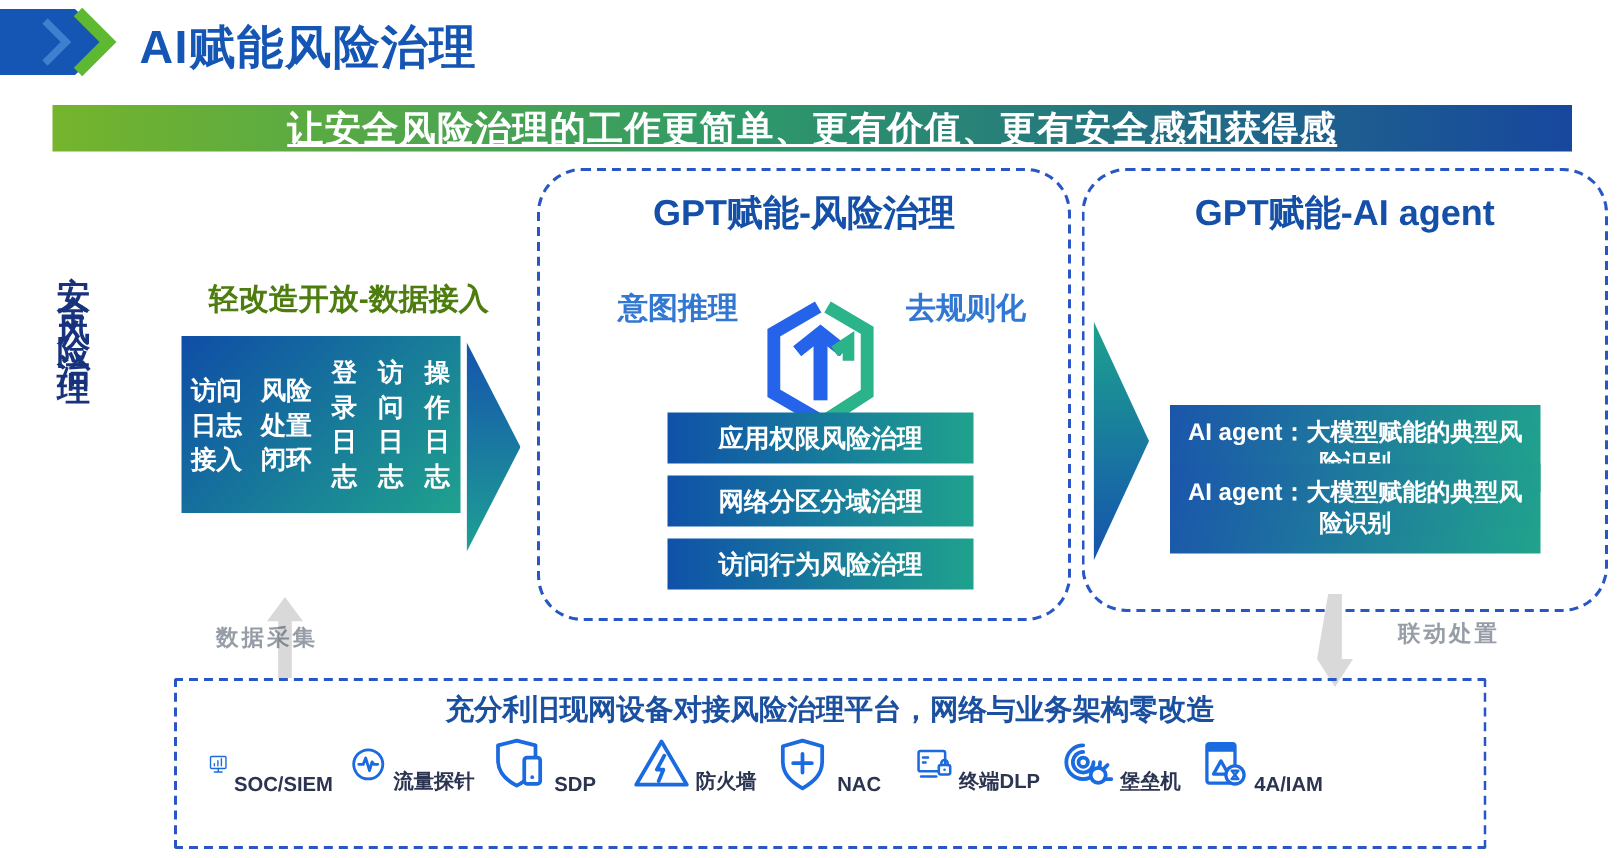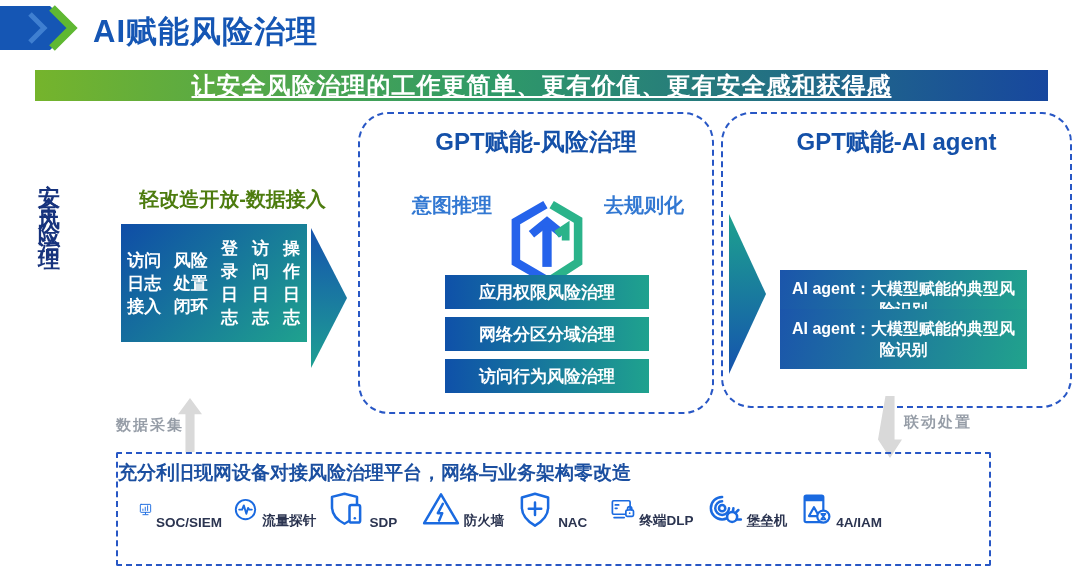--- a/index.html
+++ b/index.html
@@ -101,31 +101,32 @@
     left: 178px; top: 398px; width: 24px; height: 54px;
     clip-path: polygon(50% 0, 100% 30%, 69% 30%, 69% 100%, 31% 100%, 31% 30%, 0 30%);
   }
   .down-arrow {
     left: 878px; top: 396px; width: 24px; height: 62px;
     clip-path: polygon(31% 0, 69% 0, 69% 70%, 100% 70%, 50% 100%, 0 70%);
   }
   .faded-note {
     font-size: 15px; font-weight: 700; color: #2f3e52; opacity: 0.5;
     letter-spacing: 2px;
+    margin-left: 28px;
   }
   .note-collect { left: 116px; top: 416px; }
   .note-dispose { left: 904px; top: 413px; }
 
   
   .bottom-panel {
     left: 116px; top: 452px; width: 875px; height: 114px;
     border: 2px dashed #2857c5; border-radius: 2px;
   }
   .bottom-heading {
-    top: 6px; left: 0; width: 100%; text-align: left;
+    top: 6px; left: 0; width: 100%; text-align: center;
     font-size: 19px; font-weight: 800; color: #1b4fa0;
   }
   .device-row {
     top: 36px; left: 20px; width: 744px;
     display: flex; justify-content: space-between;
   }
   .device {
     width: 84px; display: flex; flex-direction: row;
     align-items: flex-end; gap: 3px;
   }

